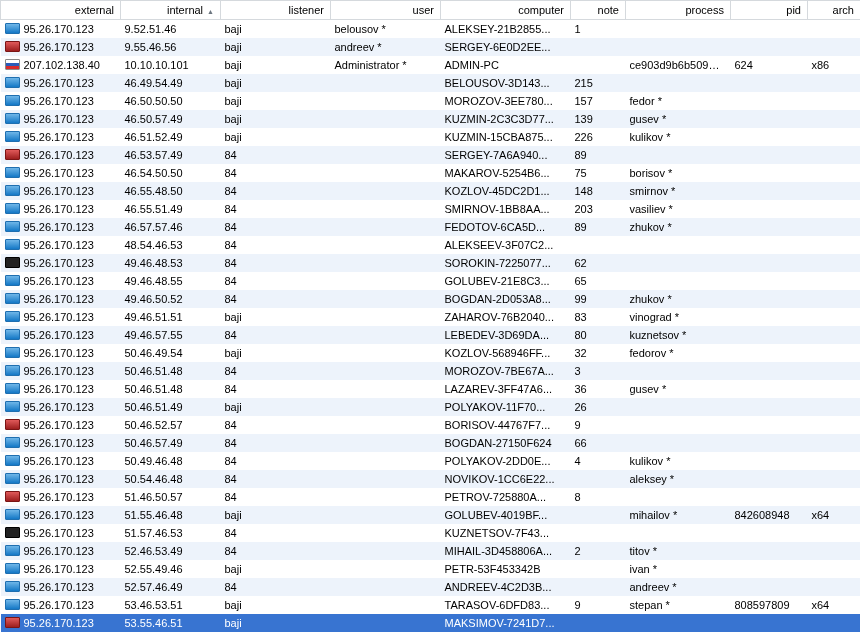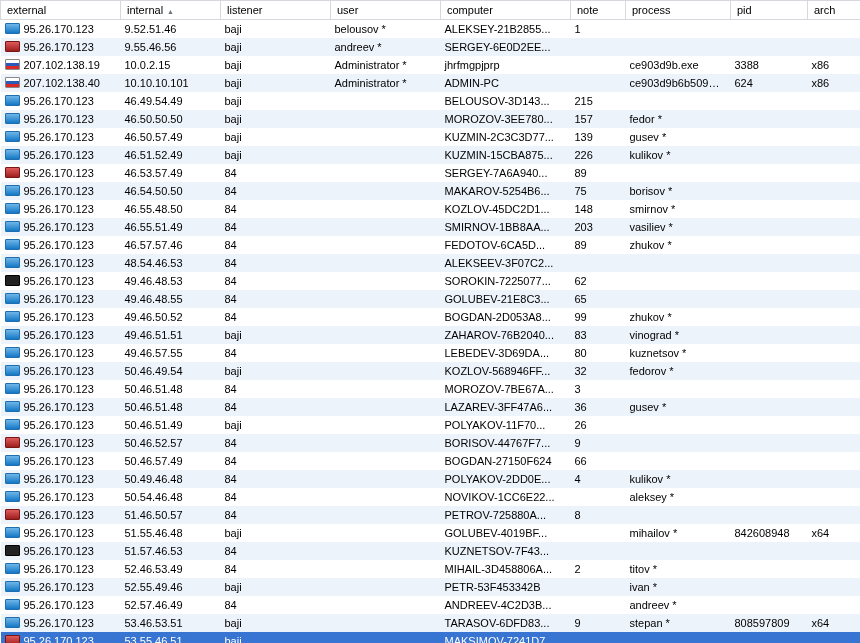--- a/index.html
+++ b/index.html
@@ -1,17 +1,17 @@
 <!DOCTYPE html>
 <html><head>
 <meta charset="utf-8">
 <style>
   html,body{margin:0;padding:0;font-family:"Segoe UI",Tahoma,Arial,sans-serif;font-size:11px;color:#000;background:#fff;}
   .grid{width:860px;border-collapse:collapse;table-layout:fixed;}
-  .grid th{background:#fff;border:1px solid #d5d9dd;border-top:1px solid #d5d9dd;text-align:left;font-weight:400;color:#000;padding:3px 6px 3px 6px;font-size:11px;white-space:nowrap;overflow:hidden;text-overflow:ellipsis;}
+  .grid th{background:#fff;border:1px solid #d5d9dd;border-top:1px solid #d5d9dd;text-align:right;font-weight:400;color:#000;padding:3px 6px 3px 6px;font-size:11px;white-space:nowrap;overflow:hidden;text-overflow:ellipsis;}
   .grid th .sort{font-size:7px;color:#6c7680;margin-left:4px;}
   .grid td{padding:2px 6px 2px 4px;border:0;white-space:nowrap;overflow:hidden;text-overflow:ellipsis;vertical-align:middle;height:14px;}
   .grid tr.row:nth-child(2n) td{background:#edf3fb;}
   .grid tr.row:nth-child(2n+1) td{background:#ffffff;}
   .grid tr.row.selected td{background:#3874d1!important;color:#fff;}
   .ic{display:inline-block;width:15px;height:11px;margin-right:4px;vertical-align:-1px;position:relative;}
   .ic::before{content:"";position:absolute;inset:0;border:1px solid #1f6fb0;background:linear-gradient(#6fb6e8,#1478c6);border-radius:1px;}
   .ic.other::before{background:linear-gradient(#e05a5a,#9d1e1e);border-color:#7a1515;}
   .ic.flag::before{background:linear-gradient(180deg,#fff 0 33%,#2a5bb9 33% 66%,#d92a2a 66% 100%);border-color:#888;}
   .ic.black::before{background:#222;border-color:#000;}
@@ -62,31 +62,20 @@
         <td>9.55.46.56</td>
         <td>baji</td>
         <td>andreev *</td>
         <td>SERGEY-6E0D2EE...</td>
         <td></td>
         <td></td>
         <td></td>
         <td></td>
       </tr>
       <tr class="row">
-        <td><span class="ic flag"></span><span>207.102.138.19</span></td>
-        <td>10.0.2.15</td>
-        <td>baji</td>
-        <td>Administrator *</td>
-        <td>jhrfmgpjprp</td>
-        <td></td>
-        <td>ce903d9b.exe</td>
-        <td>3388</td>
-        <td>x86</td>
-      </tr>
-      <tr class="row">
         <td><span class="ic flag"></span><span>207.102.138.40</span></td>
         <td>10.10.10.101</td>
         <td>baji</td>
         <td>Administrator *</td>
         <td>ADMIN-PC</td>
         <td></td>
         <td>ce903d9b6b5094e...</td>
         <td>624</td>
         <td>x86</td>
       </tr>

